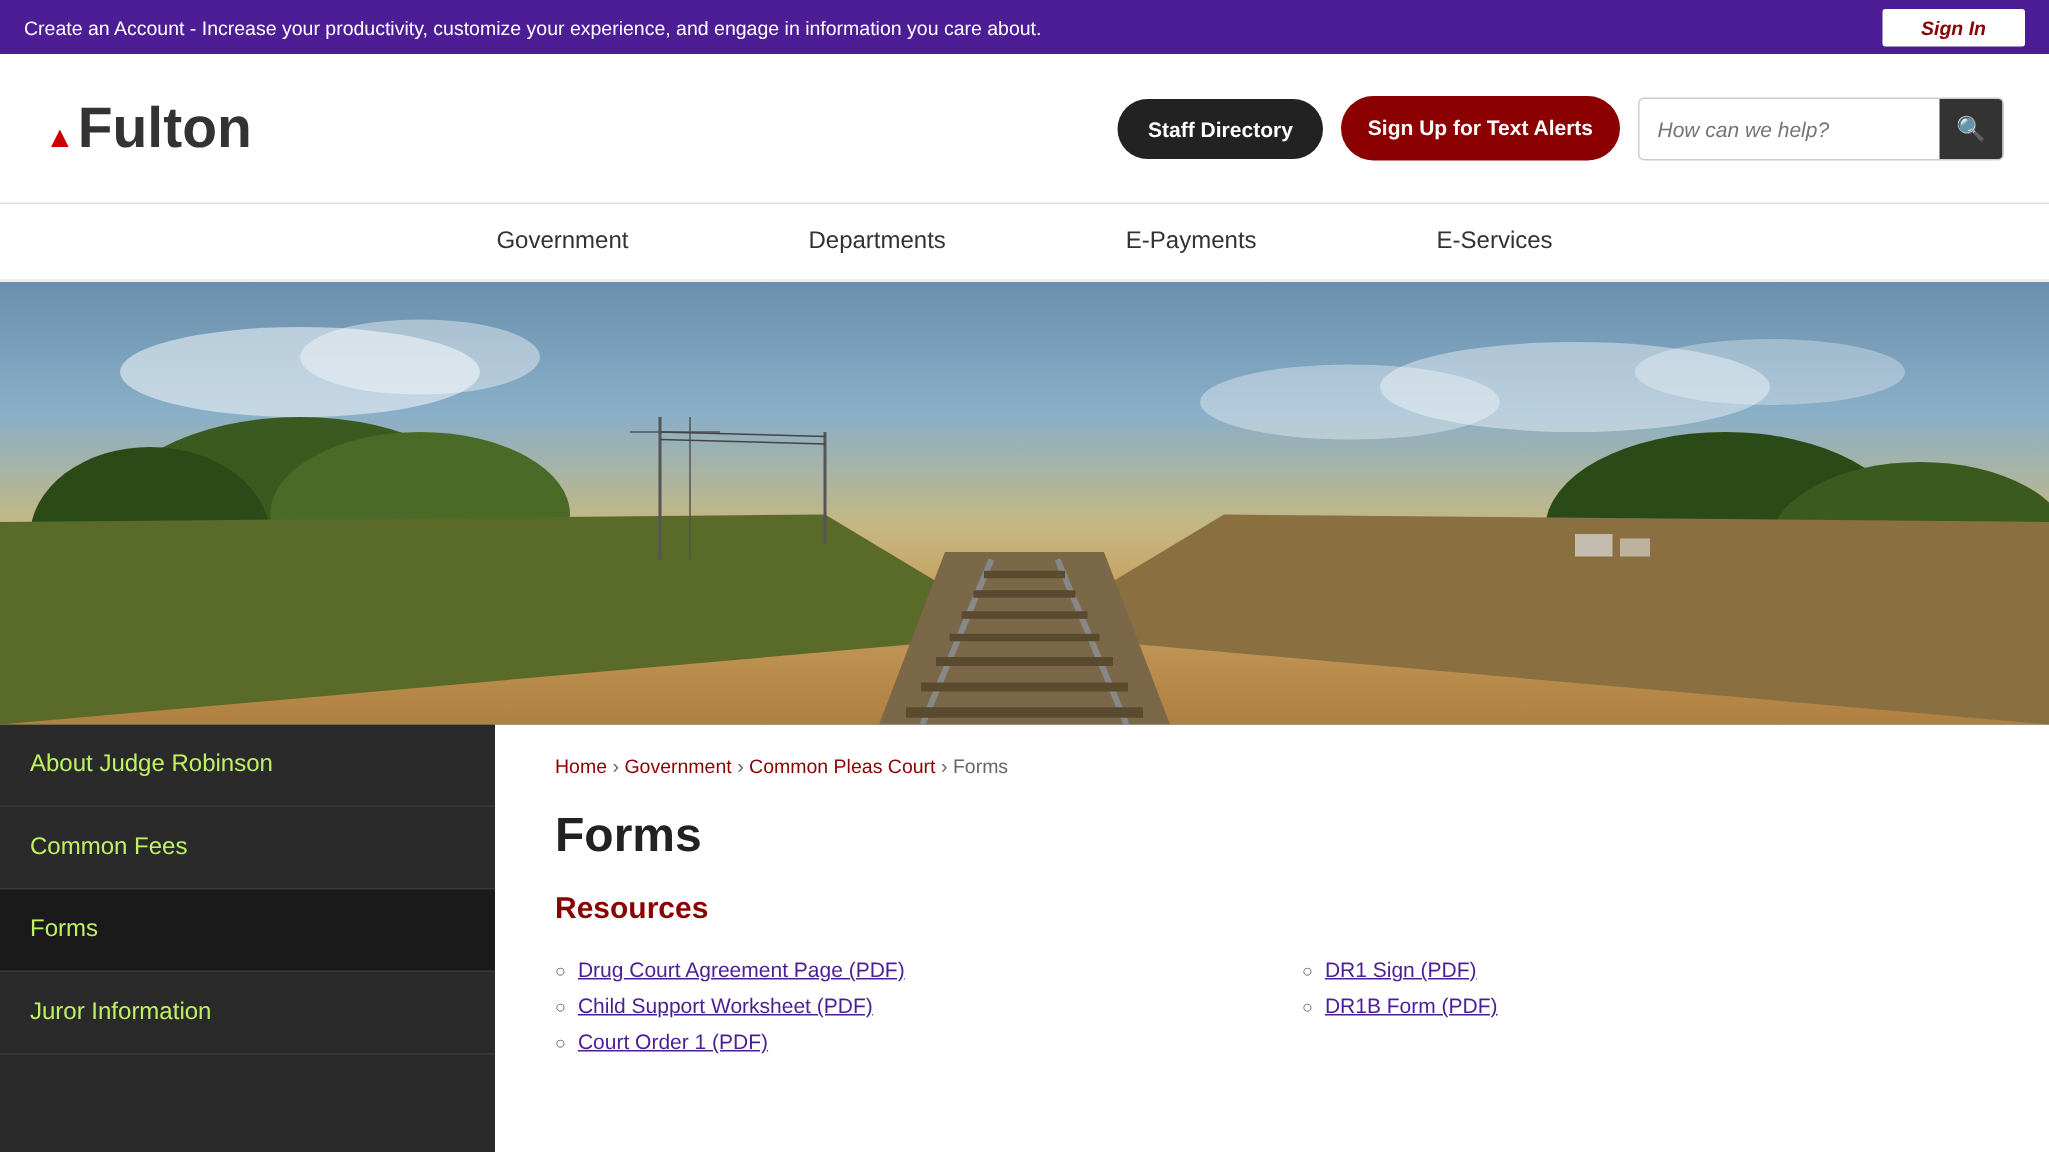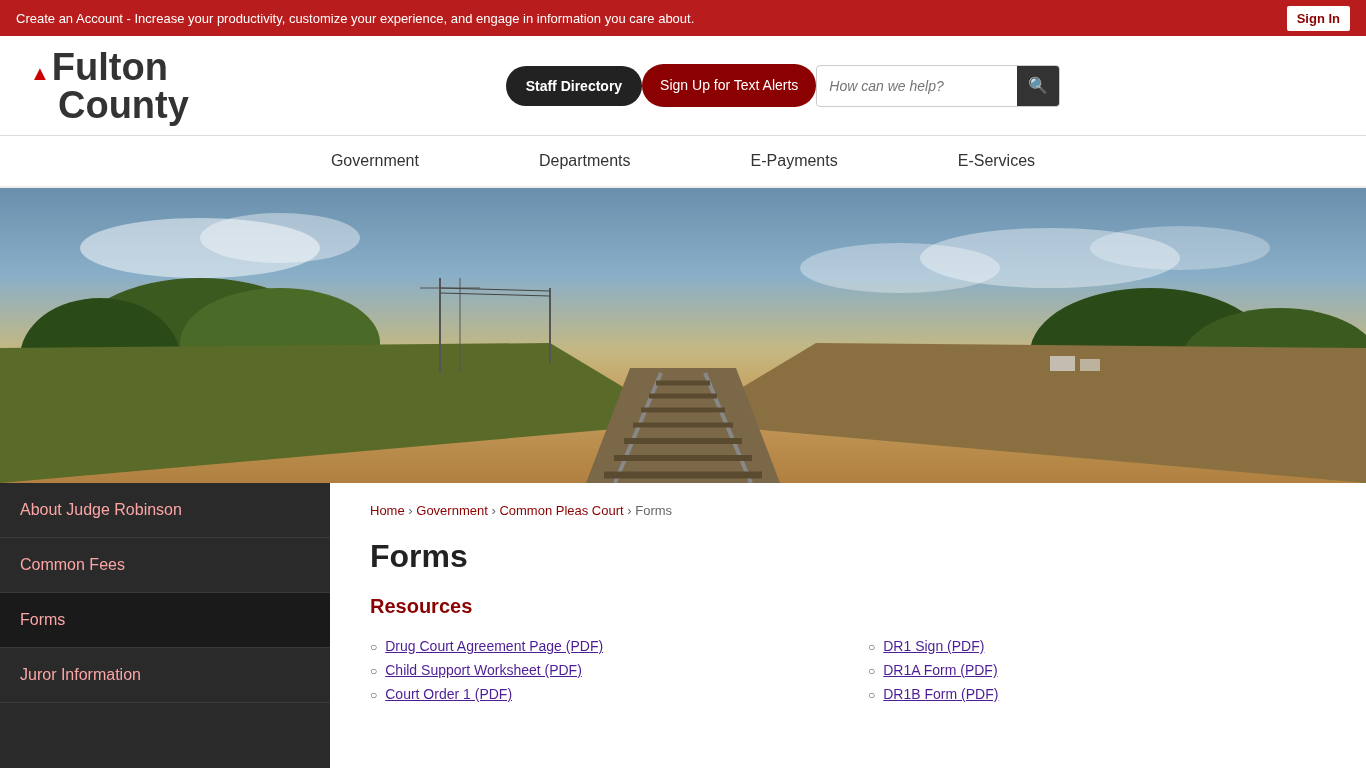--- a/index.html
+++ b/index.html
@@ -1,38 +1,39 @@
 <!DOCTYPE html>
 <html><head>
   <meta charset="utf-8">
   <style>
     * { margin: 0; padding: 0; box-sizing: border-box; }
     body { font-family: Arial, sans-serif; font-size: 14px; color: #333; width: 1366px; overflow-x: hidden; }
 
     
     .top-banner {
-      background-color: #b91c1c;
+      background-color: #4c1d95;
       color: white;
       display: flex;
       align-items: center;
       justify-content: space-between;
       padding: 0 16px;
       height: 36px;
       font-size: 13px;
     }
     .top-banner-text { flex: 1; }
     .sign-in-btn {
       background: #fff;
       color: #8b0000;
       border: none;
-      padding: 5px 10px;
+      padding: 5px 26px;
       font-weight: bold;
       font-size: 13px;
       cursor: pointer;
       border-radius: 2px;
+      font-style: italic;
     }
 
     
     .header {
       display: flex;
       align-items: center;
       padding: 10px 30px;
       background: white;
       border-bottom: 1px solid #ddd;
       height: 100px;
@@ -53,40 +54,40 @@
     .logo-text .icon {
       display: inline-block;
       color: #c00;
       font-size: 20px;
       margin-right: 2px;
     }
     .nav-area {
       flex: 1;
       display: flex;
       align-items: center;
-      justify-content: center;
-      gap: 0;
+      justify-content: flex-end;
+      gap: 12px;
     }
     .staff-dir-btn {
       background: #222;
       color: white;
       border: none;
       padding: 12px 20px;
       font-size: 14px;
       font-weight: bold;
       cursor: pointer;
       border-radius: 25px;
     }
     .text-alerts-btn {
       background: #8b0000;
       color: white;
       border: none;
       padding: 12px 18px;
       font-size: 14px;
-      font-weight: normal;
+      font-weight: bold;
       cursor: pointer;
       border-radius: 25px;
       text-align: center;
       line-height: 1.3;
     }
     .search-bar {
       display: flex;
       align-items: center;
       border: 1px solid #ccc;
       border-radius: 4px;
@@ -161,21 +162,21 @@
 
     
     .sidebar {
       width: 330px;
       background: #2a2a2a;
       flex-shrink: 0;
     }
     .sidebar-item {
       display: block;
       padding: 18px 20px;
-      color: #fca5a5;
+      color: #bef264;
       text-decoration: none;
       font-size: 16px;
       border-bottom: 1px solid #3a3a3a;
       cursor: pointer;
     }
     .sidebar-item.active { background: #1a1a1a; }
 
     
     .main-content {
       flex: 1;
@@ -239,21 +240,20 @@
   <span class="top-banner-text">Create an Account - Increase your productivity, customize your experience, and engage in information you care about.</span>
   <button class="sign-in-btn">Sign In</button>
 </div>
 
 <header class="header">
   <div class="logo-area">
     <div class="logo-text">
       <span class="fulton">
         <span class="icon">▲</span><span>Fulton</span>
       </span>
-      <span class="county" style="margin-left:28px;">County</span>
     </div>
   </div>
   <nav class="nav-area">
     <button class="staff-dir-btn">Staff Directory</button>
     <button class="text-alerts-btn">Sign Up for Text Alerts</button>
     <div class="search-bar">
       <input class="search-input" type="text" placeholder="How can we help?" style="">
       <button class="search-btn">
         <span>🔍</span>
       </button>
@@ -370,21 +370,18 @@
         </li>
         <li>
           <a href="#">Court Order 1 (PDF)</a>
         </li>
       </ul>
       <ul class="resource-list">
         <li>
           <a href="#">DR1 Sign (PDF)</a>
         </li>
         <li>
-          <a href="#">DR1A Form (PDF)</a>
-        </li>
-        <li>
           <a href="#">DR1B Form (PDF)</a>
         </li>
       </ul>
     </div>
   </main>
 </div>
 
 </body></html>

